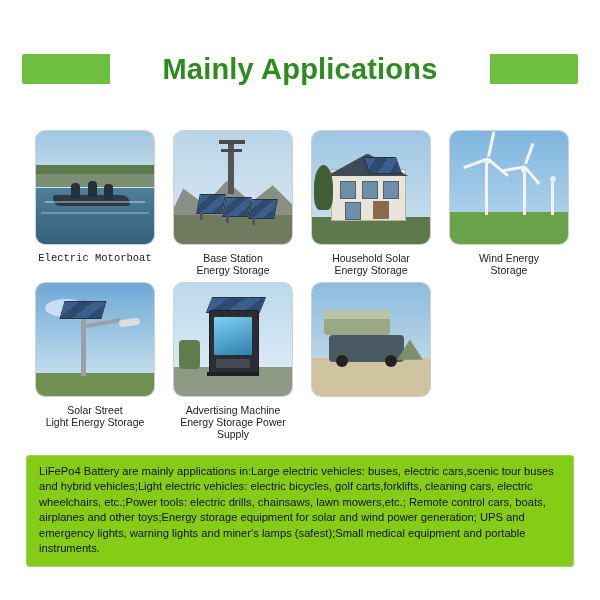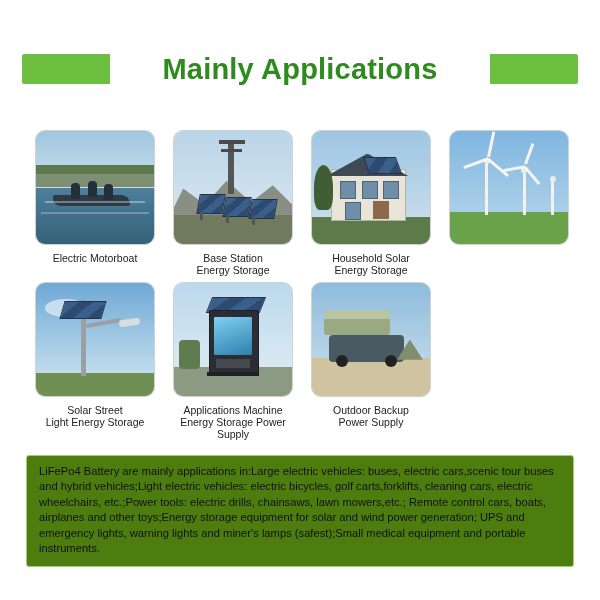--- a/index.html
+++ b/index.html
@@ -94,21 +94,21 @@
   }
 
   
   .footer {
     position: absolute;
     left: 26px;
     top: 455px;
     width: 548px;
     min-height: 100px;
     box-sizing: border-box;
-    background: #4d7c0f;
+    background: #84cc16;
     border: 1px solid #9fcf72;
     border-radius: 3px;
     padding: 8px 10px 10px 12px;
     font-size: 11.2px;
     line-height: 15.4px;
     color: #111111;
     text-align: left;
   }
 
   
@@ -189,21 +189,21 @@
         <div class="abs boat-trees"></div>
         <div class="abs boat-far"></div>
         <div class="abs boat-water"></div>
         <div class="abs boat-hull"></div>
         <div class="abs boat-person" style="left:30%; top:46%;"></div>
         <div class="abs boat-person" style="left:44%; top:44%;"></div>
         <div class="abs boat-person" style="left:58%; top:47%;"></div>
         <div class="abs" style="left:8%; top:62%; width:84%; height:2px; background:rgba(255,255,255,.35);"></div>
         <div class="abs" style="left:4%; top:72%; width:92%; height:2px; background:rgba(255,255,255,.25);"></div>
       </div>
-      <div class="caption" style="white-space:pre-line;">Electric Motorboat</div>
+      <div class="caption" style="white-space:pre-line;font-family:Liberation Mono, monospace;">Electric Motorboat</div>
     </div>
 
 
     <div class="card">
       <div class="thumb">
         <div class="sky bs-sky"></div>
         <div class="abs bs-mtn"></div>
         <div class="abs bs-ground"></div>
         <div class="abs bs-tower"></div>
         <div class="abs" style="left:38%; top:8%; width:22%; height:4px; background:#4a4a4a;"></div>
@@ -247,20 +247,22 @@
         <div class="abs w-blade" style="left:31%; top:2%; transform:rotate(130deg);"></div>
         <div class="abs w-blade" style="left:31%; top:2%; transform:rotate(250deg);"></div>
         <div class="abs w-mast" style="left:62%; top:34%; height:40%;"></div>
         <div class="abs w-hub" style="left:60.5%; top:32%;"></div>
         <div class="abs w-blade" style="left:63%; top:10%; transform:rotate(20deg); height:22px;"></div>
         <div class="abs w-blade" style="left:63%; top:12%; transform:rotate(140deg); height:22px;"></div>
         <div class="abs w-blade" style="left:63%; top:12%; transform:rotate(260deg); height:22px;"></div>
         <div class="abs w-mast" style="left:86%; top:42%; height:32%;"></div>
         <div class="abs w-hub" style="left:84.5%; top:40%;"></div>
       </div>
+      <div class="caption" style="white-space:pre-line;">Wind Energy
+Storage</div>
     </div>
 
     <div class="card">
       <div class="thumb">
         <div class="sky sl-sky"></div>
         <div class="abs" style="left:8%; top:14%; width:34%; height:16%; background:rgba(255,255,255,.55); border-radius:50%;"></div>
         <div class="abs sl-ground"></div>
         <div class="abs sl-pole" style="left:38%; top:14%; width:5px; height:68%;"></div>
         <div class="abs panel" style="left:22%; top:16%; width:34%; height:14%; transform:skewX(-16deg);"></div>
         <div class="abs" style="left:42%; top:34%; width:30%; height:4px; background:#9aa1a6; transform:rotate(-10deg);"></div>
@@ -274,36 +276,34 @@
       <div class="thumb">
         <div class="sky ad-sky"></div>
         <div class="abs ad-ground"></div>
         <div class="abs panel" style="left:30%; top:12%; width:44%; height:12%; transform:skewX(-22deg);"></div>
         <div class="abs ad-box" style="left:30%; top:24%; width:40%; height:56%;"></div>
         <div class="abs ad-screen" style="left:34%; top:30%; width:32%; height:34%; border-radius:1px;"></div>
         <div class="abs" style="left:36%; top:67%; width:28%; height:8%; background:#45484f;"></div>
         <div class="abs" style="left:28%; top:79%; width:44%; height:4px; background:#1f2126;"></div>
         <div class="abs" style="left:4%; top:50%; width:18%; height:26%; background:#5e7c4e; border-radius:4px;"></div>
       </div>
-      <div class="caption" style="white-space:pre-line;">Applications Machine
+      <div class="caption" style="white-space:pre-line;">Advertising Machine
 Energy Storage Power Supply</div>
     </div>
 
     <div class="card">
       <div class="thumb">
         <div class="sky ob-sky"></div>
         <div class="abs ob-ground"></div>
         <div class="abs ob-car" style="left:14%; top:46%; width:64%; height:24%;"></div>
         <div class="abs ob-tent" style="left:10%; top:30%; width:56%; height:16%;"></div>
         <div class="abs" style="left:10%; top:24%; width:56%; height:8%; background:#b9c4a4; border-radius:3px 3px 0 0;"></div>
         <div class="abs ob-wheel" style="left:20%; top:64%;"></div>
         <div class="abs ob-wheel" style="left:62%; top:64%;"></div>
         <div class="abs" style="left:72%; top:50%; width:22%; height:18%; background:#7f8f6e; clip-path: polygon(0% 100%, 50% 0%, 100% 100%);"></div>
       </div>
-      <div class="caption" style="white-space:pre-line;">Outdoor Backup
-Power Supply</div>
     </div>
 
   </div>
 
   <div class="footer">LiFePo4 Battery are mainly applications in:Large electric vehicles: buses, electric cars,scenic tour buses and hybrid vehicles;Light electric vehicles: electric bicycles, golf carts,forklifts, cleaning cars, electric wheelchairs, etc.;Power tools: electric drills, chainsaws, lawn mowers,etc.; Remote control cars, boats, airplanes and other toys;Energy storage equipment for solar and wind power generation; UPS and emergency lights, warning lights and miner's lamps (safest);Small medical equipment and portable instruments.</div>
 
 </div>
 
 </body></html>

